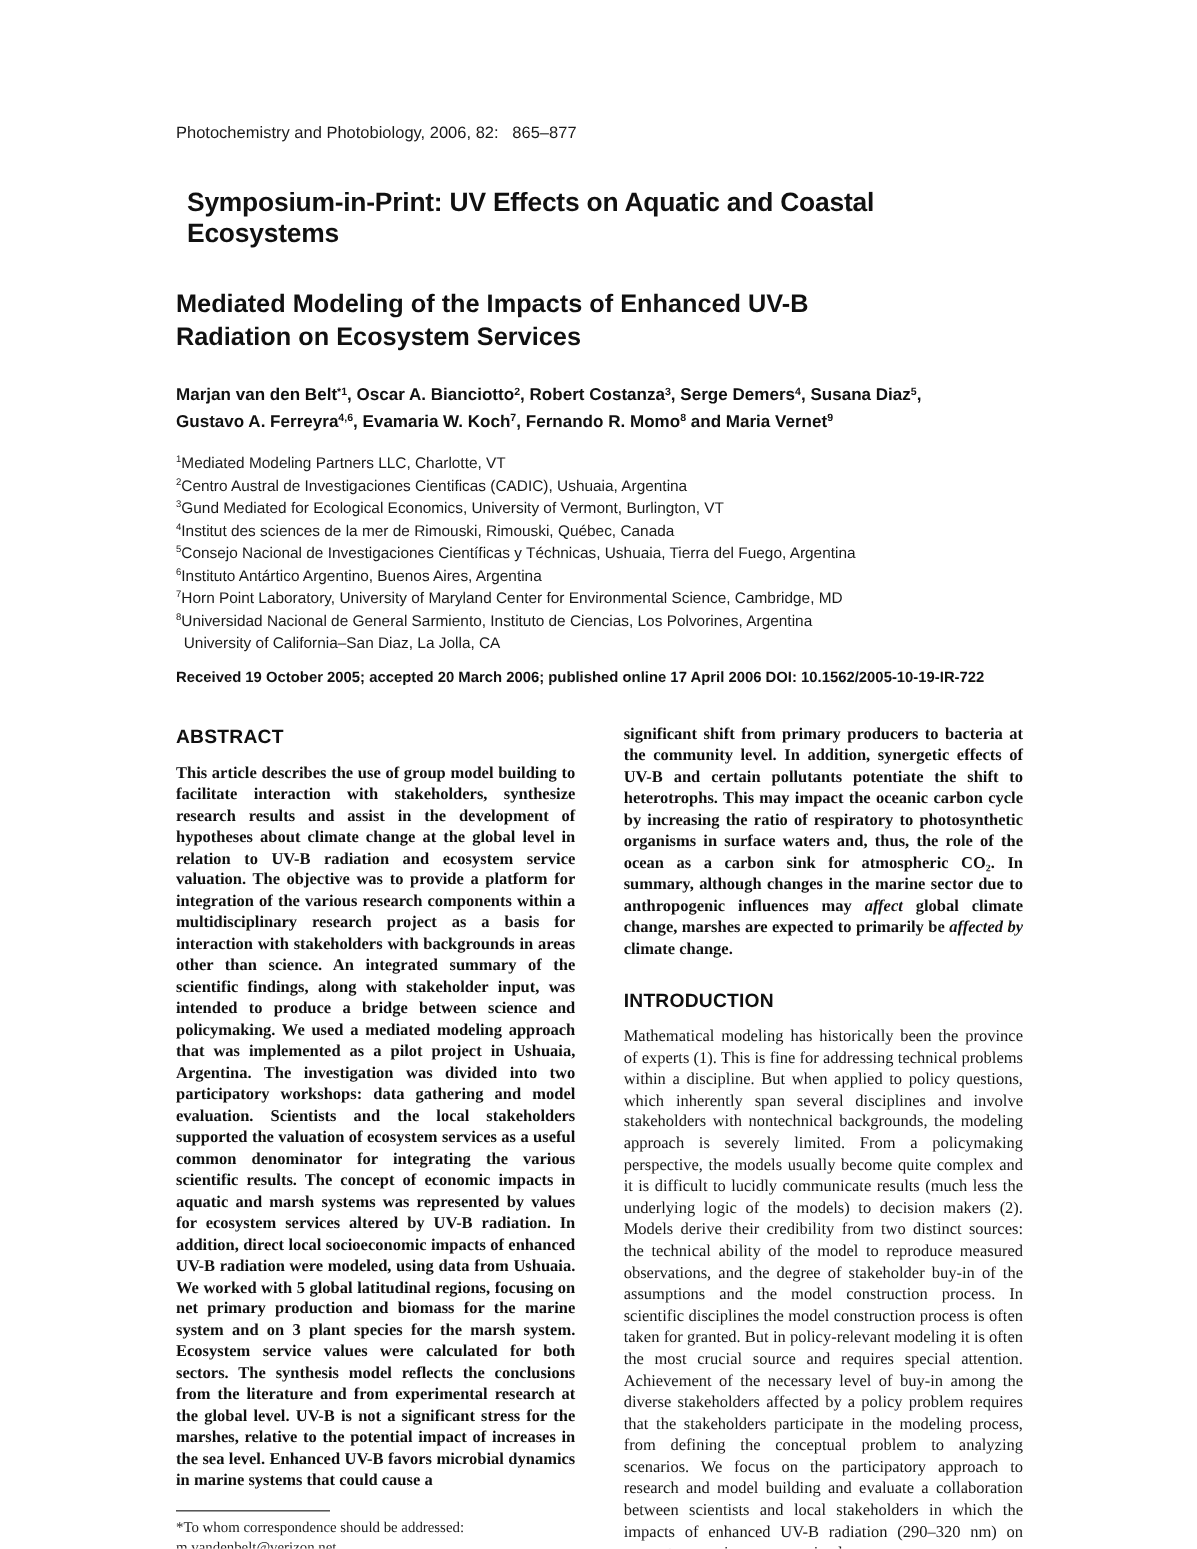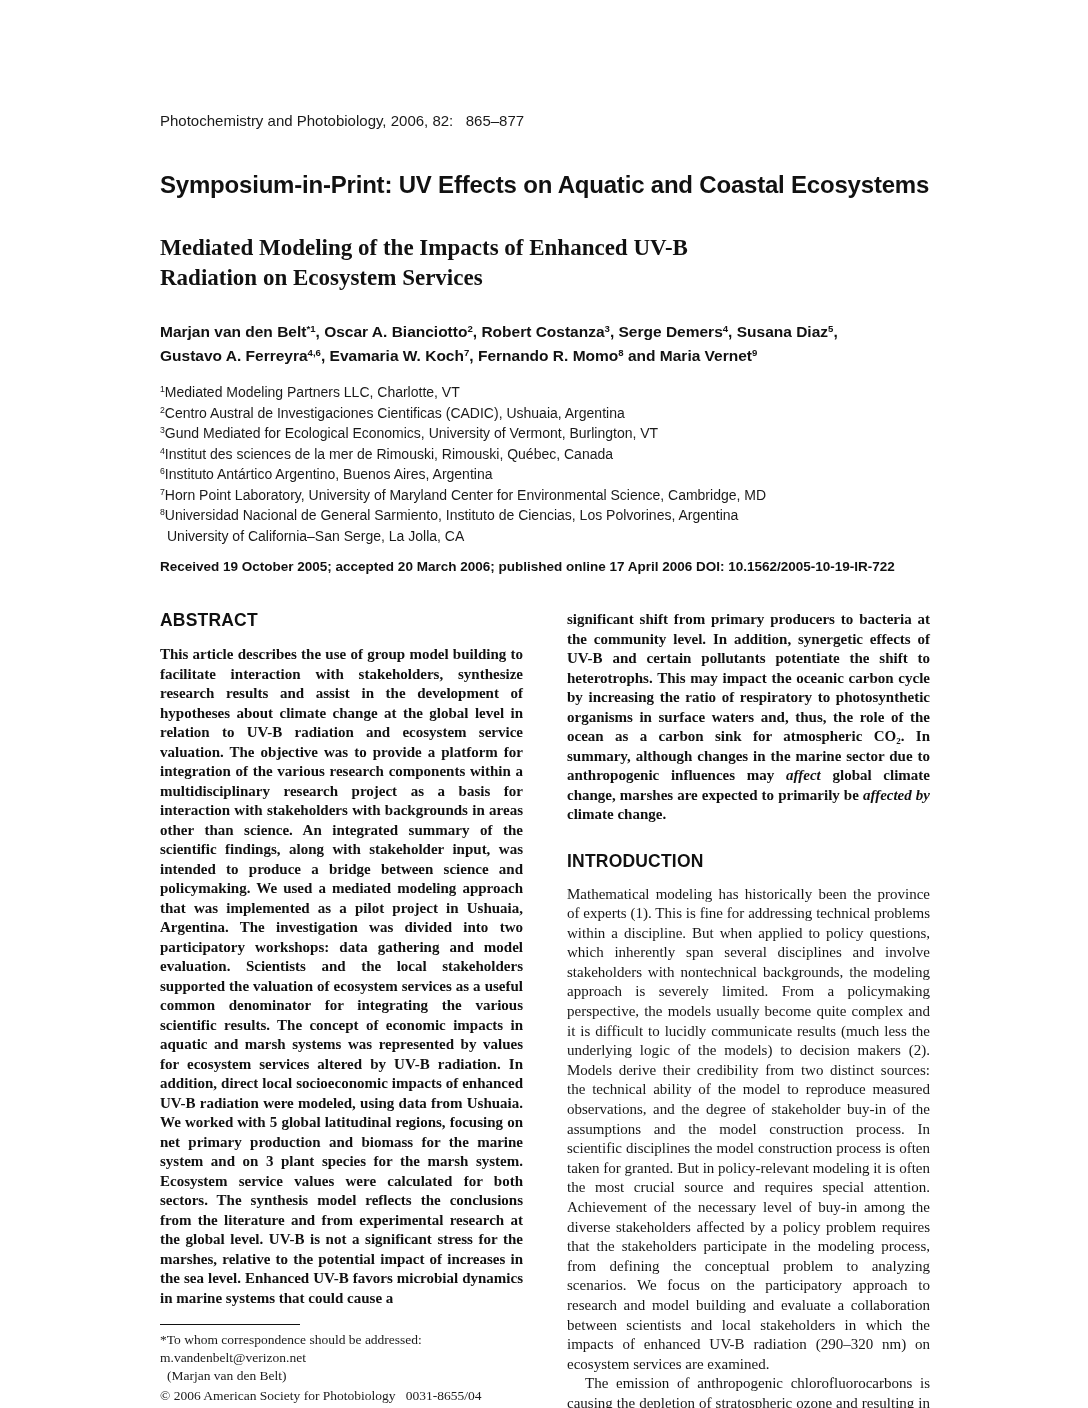--- a/index.html
+++ b/index.html
@@ -21,24 +21,25 @@
     white-space: pre-wrap;
     color: #1a1a1a;
   }
   .symposium-title {
     margin-top: 42px;
     font-family: "Liberation Sans", sans-serif;
     font-weight: bold;
     font-size: 24px;
     letter-spacing: -0.2px;
     color: #111;
+    margin-left: 10px;
   }
   .article-title {
     margin-top: 34px;
-    font-family: Liberation Serif, serif;
+    font-family: Liberation Sans, sans-serif;
     font-weight: bold;
     font-size: 23px;
     line-height: 30px;
     color: #111;
   }
   .authors {
     margin-top: 28px;
     font-family: "Liberation Sans", sans-serif;
     font-weight: bold;
     font-size: 15.5px;
@@ -140,24 +141,25 @@
 
   <h2 class="article-title"><span>Mediated Modeling of the Impacts of Enhanced UV-B</span><br><span>Radiation on Ecosystem Services</span></h2>
 
   <div class="authors"><span><span>Marjan van den Belt</span><sup>*1</sup><span>, </span></span><span><span>Oscar A. Bianciotto</span><sup>2</sup><span>, </span></span><span><span>Robert Costanza</span><sup>3</sup><span>, </span></span><span><span>Serge Demers</span><sup>4</sup><span>, </span></span><span><span>Susana Diaz</span><sup>5</sup><span>,</span></span><br><span><span>Gustavo A. Ferreyra</span><sup>4,6</sup><span>, </span></span><span><span>Evamaria W. Koch</span><sup>7</sup><span>, </span></span><span><span>Fernando R. Momo</span><sup>8</sup><span> and </span></span><span><span>Maria Vernet</span><sup>9</sup><span></span></span></div>
 
   <div class="affiliations">
     <div class="affil"><sup>1</sup><span>Mediated Modeling Partners LLC, Charlotte, VT</span></div>
     <div class="affil"><sup>2</sup><span>Centro Austral de Investigaciones Cientificas (CADIC), Ushuaia, Argentina</span></div>
     <div class="affil"><sup>3</sup><span>Gund Mediated for Ecological Economics, University of Vermont, Burlington, VT</span></div>
     <div class="affil"><sup>4</sup><span>Institut des sciences de la mer de Rimouski, Rimouski, Québec, Canada</span></div>
+    <div class="affil"><sup>5</sup><span>Consejo Nacional de Investigaciones Científicas y Téchnicas, Ushuaia, Tierra del Fuego, Argentina</span></div>
     <div class="affil"><sup>6</sup><span>Instituto Antártico Argentino, Buenos Aires, Argentina</span></div>
     <div class="affil"><sup>7</sup><span>Horn Point Laboratory, University of Maryland Center for Environmental Science, Cambridge, MD</span></div>
     <div class="affil"><sup>8</sup><span>Universidad Nacional de General Sarmiento, Instituto de Ciencias, Los Polvorines, Argentina</span></div>
-    <div class="affil affil-cont">University of California–San Serge, La Jolla, CA</div>
+    <div class="affil affil-cont">University of California–San Diaz, La Jolla, CA</div>
   </div>
 
   <div class="received">Received 19 October 2005; accepted 20 March 2006; published online 17 April 2006 DOI: 10.1562/2005-10-19-IR-722</div>
 
   <div class="columns">
 
     <div class="col">
       <h3 class="section-heading">ABSTRACT</h3>
       <p class="abstract-text">This article describes the use of group model building to facilitate interaction with stakeholders, synthesize research results and assist in the development of hypotheses about climate change at the global level in relation to UV-B radiation and ecosystem service valuation. The objective was to provide a platform for integration of the various research components within a multidisciplinary research project as a basis for interaction with stakeholders with backgrounds in areas other than science. An integrated summary of the scientific findings, along with stakeholder input, was intended to produce a bridge between science and policymaking. We used a mediated modeling approach that was implemented as a pilot project in Ushuaia, Argentina. The investigation was divided into two participatory workshops: data gathering and model evaluation. Scientists and the local stakeholders supported the valuation of ecosystem services as a useful common denominator for integrating the various scientific results. The concept of economic impacts in aquatic and marsh systems was represented by values for ecosystem services altered by UV-B radiation. In addition, direct local socioeconomic impacts of enhanced UV-B radiation were modeled, using data from Ushuaia. We worked with 5 global latitudinal regions, focusing on net primary production and biomass for the marine system and on 3 plant species for the marsh system. Ecosystem service values were calculated for both sectors. The synthesis model reflects the conclusions from the literature and from experimental research at the global level. UV-B is not a significant stress for the marshes, relative to the potential impact of increases in the sea level. Enhanced UV-B favors microbial dynamics in marine systems that could cause a</p>
 

